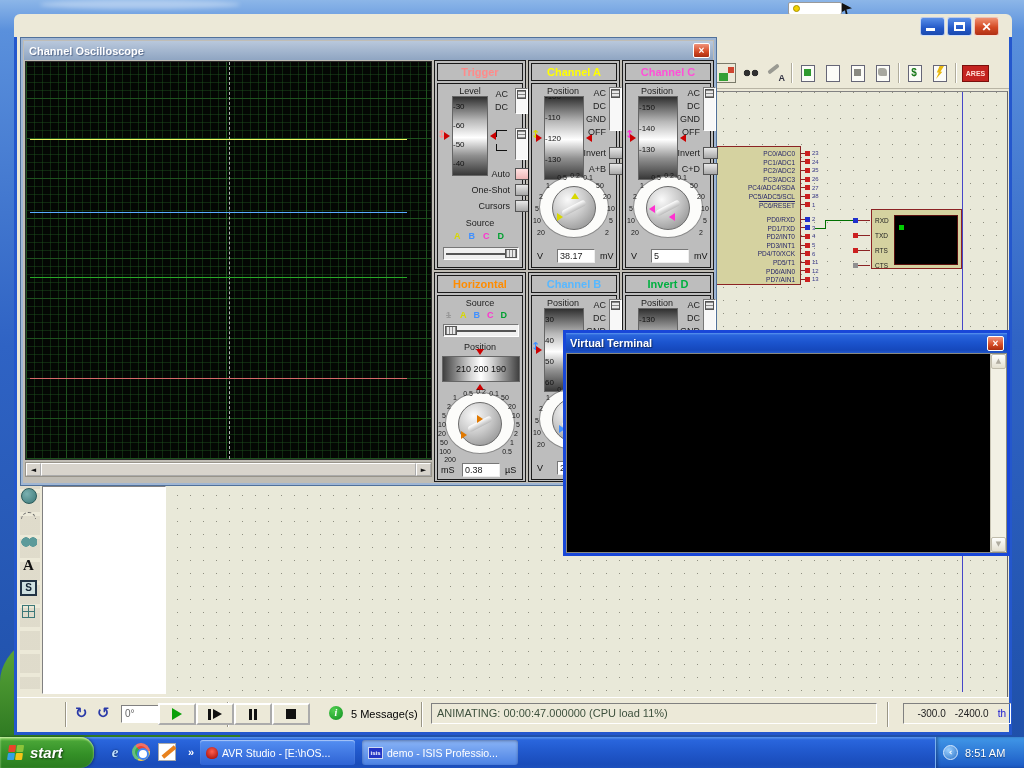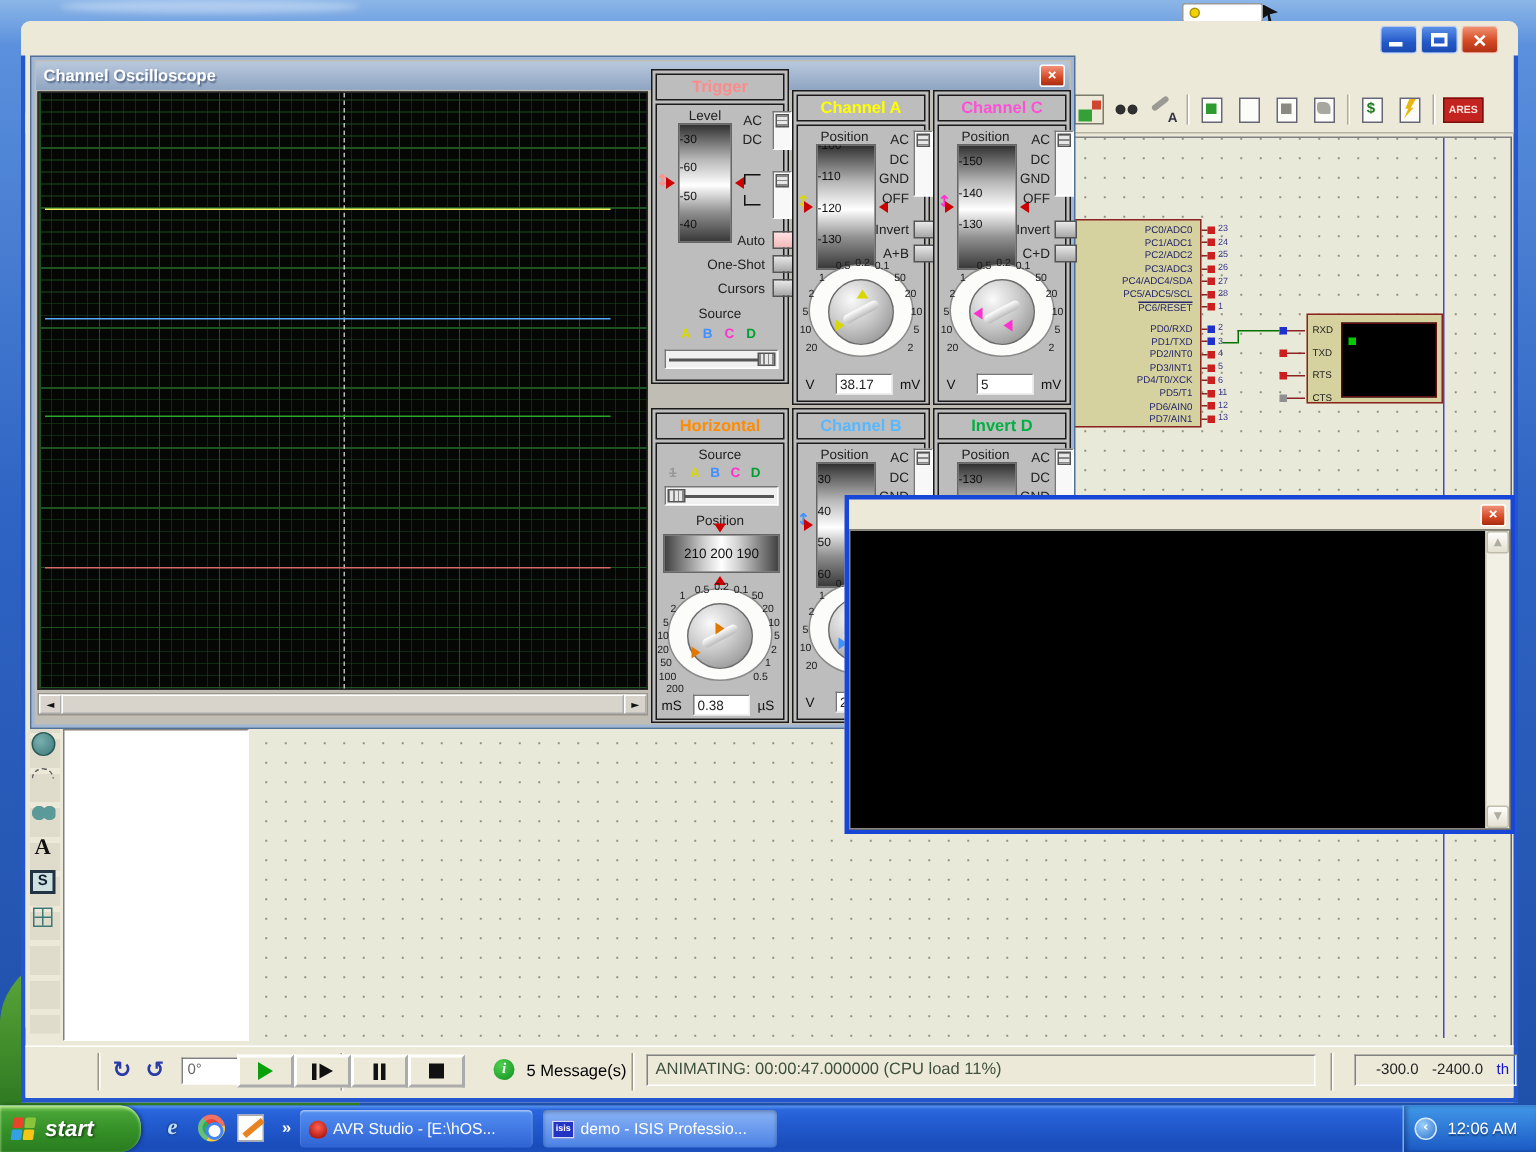--- a/index.html
+++ b/index.html
@@ -468,21 +468,21 @@
         <div class="trace" style="top: 215px; background: rgb(40, 168, 40);"></div>
         <div class="trace" style="top: 316px; background: rgb(216, 106, 106);"></div>
       </div>
   </div>
   <div id="hsb" class="abs">
     <div class="hsb-ar">◄</div>
     <div id="hsb-th"></div>
     <div class="hsb-ar">►</div>
   </div>
 
-  <div class="pnl" style="left:411px;top:6px">
+  <div class="pnl" style="left:411px;top:20px">
     <div class="pnl-h" style="color:#ff8a8a">Trigger</div>
     <div class="pnl-b">
       <div class="plabel" style="left:12px;top:2px;width:40px;text-align:center">Level</div>
       <span class="updn" style="color:#ff9090">↕</span>
       <div class="gau trgau">
 
       <span class="gv">-30</span>
           <span class="gv">-60</span>
           <span class="gv">-50</span>
           <span class="gv">-40</span>
@@ -787,20 +787,23 @@
             <div class="kshine"></div>
           </div>
       </div>
       <span class="unitL" style="left:5px;top:167px">V</span>
       <div class="vbox" style="left:25px;top:165px"></div>
     </div>
   </div>
 </div>
 
 <div id="vt">
+  <div id="vt-tb" class="abs xp-blue">
+      <span>Virtual Terminal</span>
+    </div>
   <div id="vt-x" class="xbtn">×</div>
   <div id="vt-body" class="abs">
     <div id="vt-sb">
       <div class="sb-btn" style="top:0">▲</div>
       <div class="sb-btn" style="bottom:0">▼</div>
     </div>
   </div>
 </div>
 
 <div id="taskbar">
@@ -820,15 +823,15 @@
   <div class="task" id="task1">
     <span class="avr-ico"></span>
     <span>AVR Studio - [E:\hOS...</span>
   </div>
   <div class="task" id="task2">
     <span class="isis-ico">isis</span>
     <span>demo - ISIS Professio...</span>
   </div>
   <div id="tray">
     <div id="tray-chev">‹</div>
-    <span id="tray-time">12:06 AM</span>
+    <span id="tray-time">8:51 AM</span>
   </div>
 </div>
 
 </body></html>

